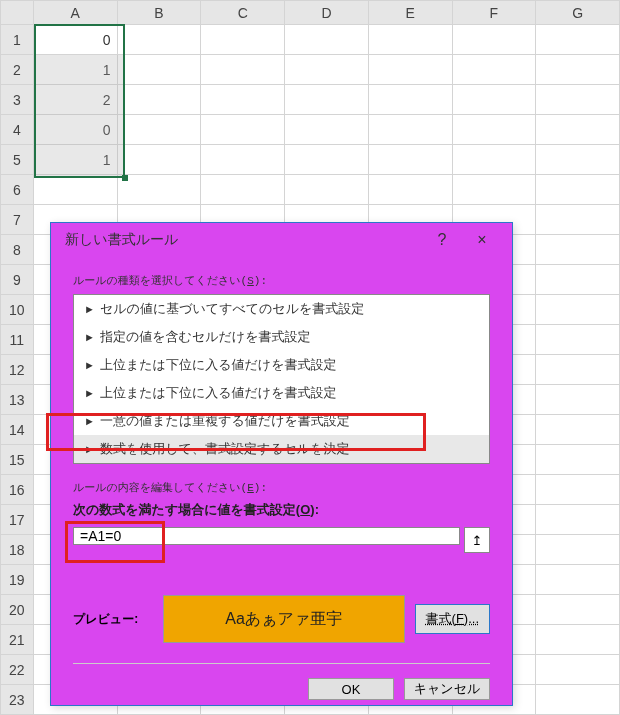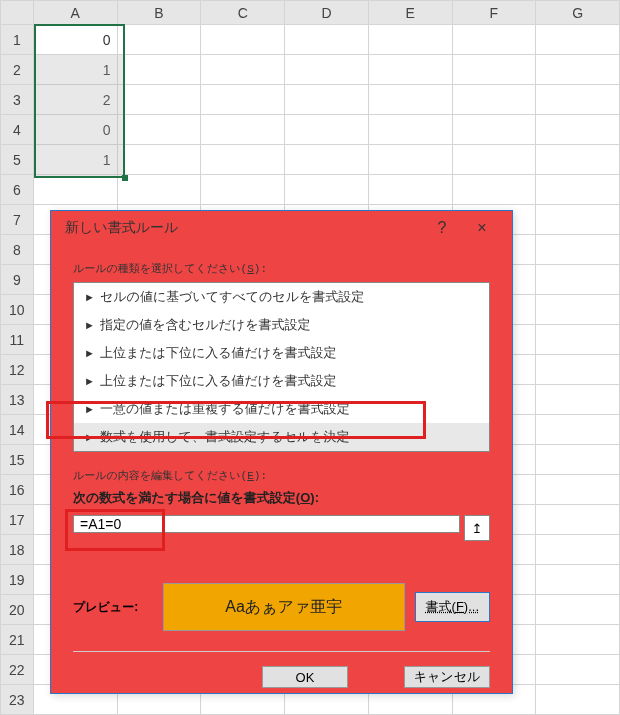--- a/index.html
+++ b/index.html
@@ -63,24 +63,24 @@
       position: absolute;
       width: 6px; height: 6px;
       background: #217346;
       pointer-events: none;
     }
     
     
     .dialog {
       position: absolute;
       left: 50px;
-      top: 210px;
+      top: 222px;
       width: 463px;
       height: 484px;
-      background: #ef4444;
+      background: #d946ef;
       border: 1px solid #2a77c9;
       box-shadow: 2px 2px 8px rgba(0,0,0,0.15);
     }
     .titlebar {
       height: 34px;
       display: flex;
       align-items: center;
       padding: 0 10px 0 14px;
     }
     .titlebar .title { flex: 1; font-size: 14px; color: #333; }
@@ -198,21 +198,20 @@
       justify-content: flex-end;
       gap: 10px;
     }
     .btn {
       min-width: 86px;
       height: 22px;
       border: 1px solid #999;
       background: #e1e1e1;
       font-size: 13px;
       font-family: inherit;
-      margin-left: 46px;
     }
   </style>
 </head>
 <body>
 
 <table class="sheet">
   <tbody>
       <tr>
     <th class="colhdr corner"></th>
     <th class="colhdr">A</th>

